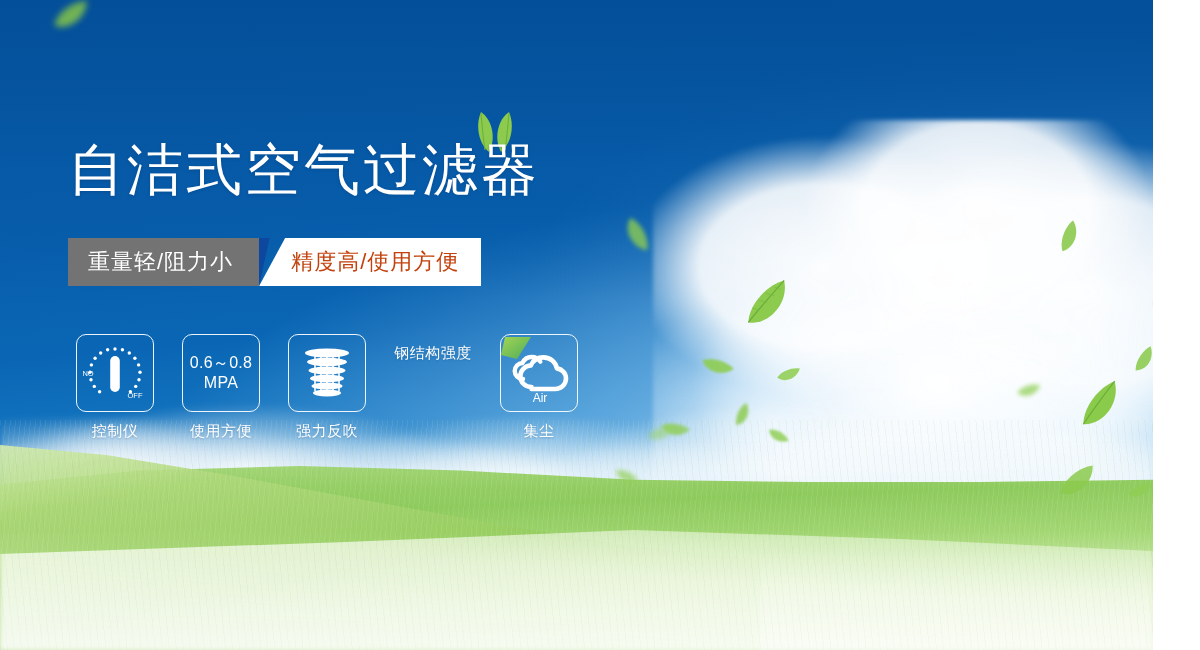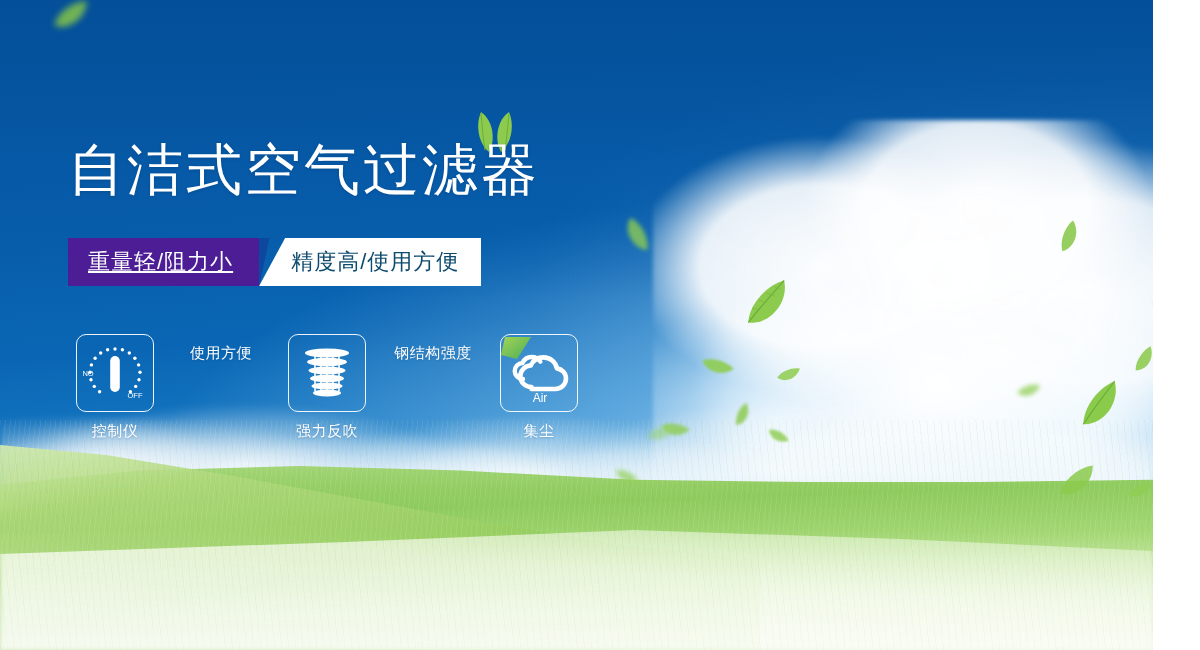--- a/index.html
+++ b/index.html
@@ -121,35 +121,35 @@
     color:#ffffff;
     font-weight:300;
     white-space:nowrap;
     text-shadow:0 1px 3px rgba(0,40,90,.25);
   }
   .title-leaves{position:absolute;left:465px;top:108px;width:62px;height:46px;}
 
   
   .subbar{position:absolute;left:68px;top:238px;height:48px;display:flex;}
   .sub-left{
-    background:#4c1d95;
+    background:#737373;
     color:#ffffff;
     font-size:22px;
     display:flex;align-items:center;
     padding:0 26px 0 20px;
     letter-spacing:1px;
-    position:relative;z-index:2;text-decoration:underline;
+    position:relative;z-index:2;
   }
   .sub-divider{
     width:26px;background:#0d47a0;position:relative;z-index:2;
     clip-path:polygon(0 0, 40% 0, 0 100%);
   }
   .sub-right{
     background:#ffffff;
-    color:#0c4a6e;
+    color:#c2410c;
     font-size:22px;
     display:flex;align-items:center;
     padding:0 22px 0 6px;
     letter-spacing:1px;
     margin-left:-26px;
     clip-path:polygon(26px 0, 100% 0, 100% 100%, 0 100%);
     padding-left:32px;
   }
 
   
@@ -333,20 +333,24 @@
             </g>
             <rect x="32.2" y="20" width="9.6" height="36" rx="4.8" fill="#ffffff"></rect>
             <text x="10" y="40" font-family="Liberation Sans, sans-serif" font-size="7.5" fill="#ffffff" text-anchor="middle">NO</text>
             <text x="57" y="62" font-family="Liberation Sans, sans-serif" font-size="7.5" fill="#ffffff" text-anchor="middle">OFF</text>
           </svg>
         </div>
         <div class="flabel">控制仪</div>
       </div>
 
       <div class="feature">
+        <div class="fbox">
+          <div class="fbox-text" style="white-space:pre-line;">0.6～0.8
+MPA</div>
+        </div>
         <div class="flabel">使用方便</div>
       </div>
 
       <div class="feature">
         <div class="fbox">
           <svg width="56" height="58" viewBox="0 0 56 58">
             <g fill="none" stroke="#ffffff" stroke-width="1.6">
               <path d="M16 11v36M22 10v38M28 9v40M34 10v38M40 11v36"></path>
             </g>
             <g fill="#ffffff">

